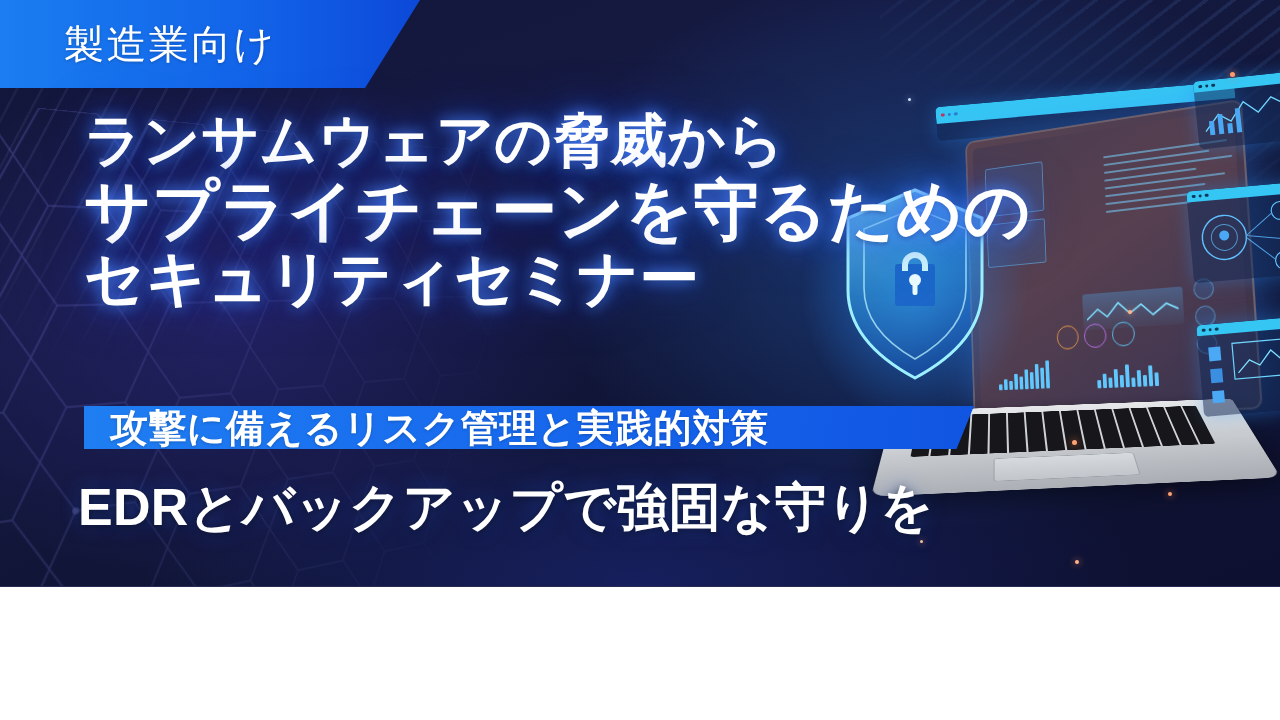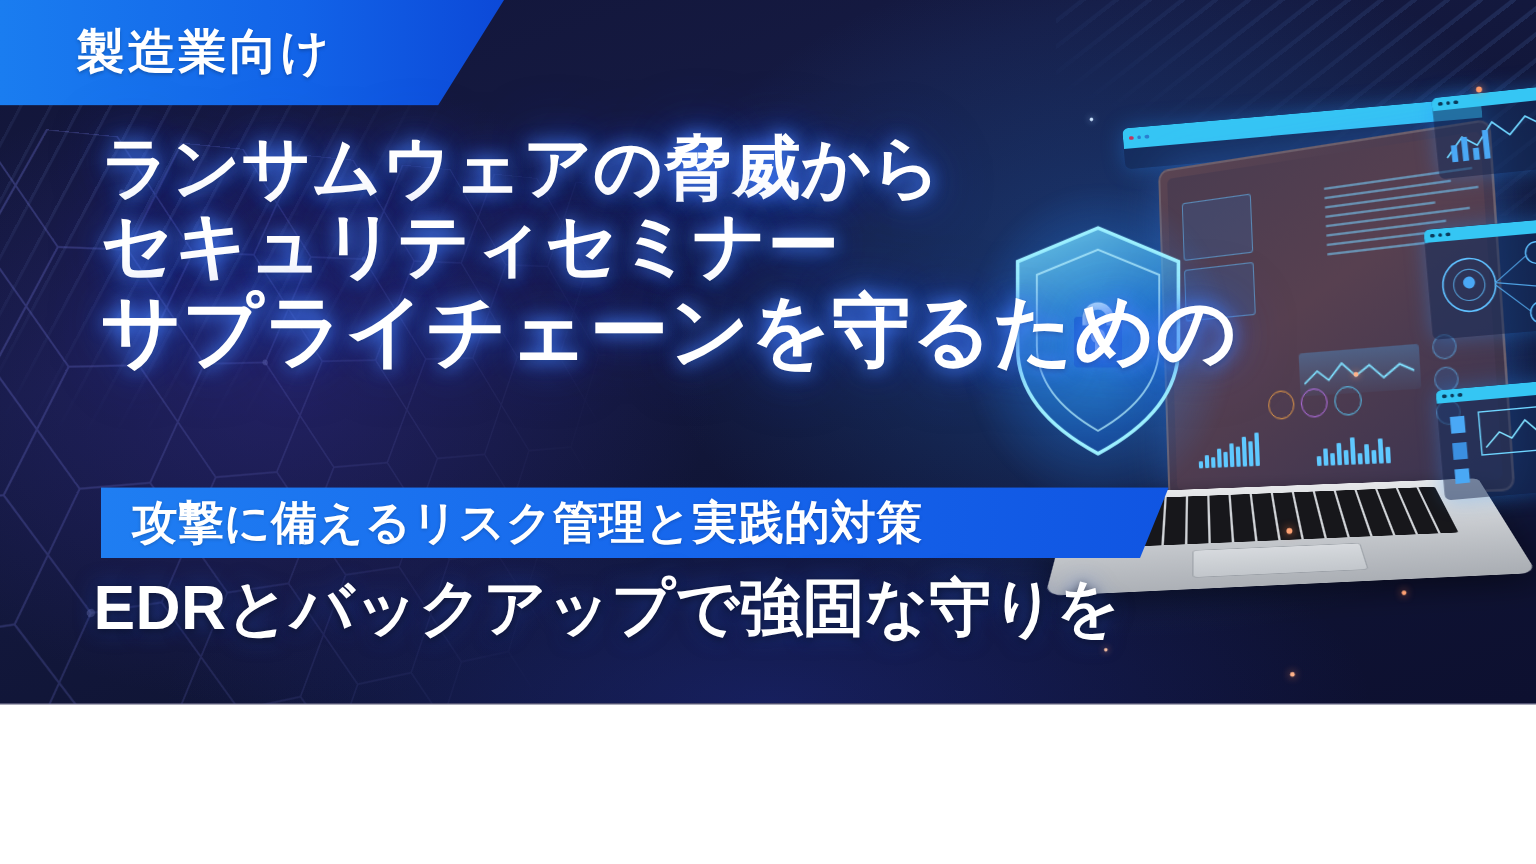--- a/index.html
+++ b/index.html
@@ -139,21 +139,21 @@
   .sparkle{position:absolute;border-radius:50%;}
 
   
   .ribbon{
     position:absolute;left:0;top:0;height:88px;width:420px;
     background:linear-gradient(90deg,#1a7df0 0%,#1263e8 60%,#0c49d8 100%);
     clip-path:polygon(0 0, 420px 0, 365px 88px, 0 88px);
     display:flex;align-items:center;
   }
   .ribbon-text{
-    color:#fff;font-weight:700;font-size:40px;letter-spacing:.06em;
+    color:#fff;font-weight:400;font-size:40px;letter-spacing:.06em;
     margin-left:64px;line-height:1;
     text-shadow:0 1px 3px rgba(0,0,0,.22);
   }
 
   
   .webinar{
     position:absolute;left:984px;top:38px;width:246px;height:62px;
     border:2px solid rgba(255,255,255,.92);
     display:flex;align-items:center;justify-content:center;
   }
@@ -170,21 +170,21 @@
       0 0 30px rgba(50,100,240,.7),
       0 0 50px rgba(40,80,220,.5),
       0 2px 4px rgba(0,0,0,.35);
   }
   .hl-1{font-size:57px;letter-spacing:.005em;}
   .hl-2{font-size:66px;letter-spacing:.005em;margin-top:6px;}
   .hl-3{font-size:60px;letter-spacing:.005em;margin-top:4px;}
 
   
   .subbar{
-    position:absolute;left:84px;top:406px;width:890px;height:59px;
+    position:absolute;left:84px;top:406px;width:890px;height:43px;
     background:linear-gradient(95deg,#1f7ef2 0%,#1666ec 55%,#1055e2 100%);
     clip-path:polygon(0 0, 890px 0, 866px 59px, 0 59px);
     display:flex;align-items:center;text-align:center;
   }
   .subbar span{
     color:#fff;font-weight:700;font-size:38px;letter-spacing:.01em;
     margin-left:26px;line-height:1;
     text-shadow:0 1px 3px rgba(0,0,0,.2);
   }
 
@@ -394,22 +394,22 @@
     <span class="sparkle" style="left:1075px;top:560px;width:4px;height:4px;background:#ffb38a;box-shadow:0 0 7px #ff8c5a;"></span>
     <span class="sparkle" style="left:920px;top:540px;width:3px;height:3px;background:#ffc4a3;box-shadow:0 0 6px #ff9b6b;"></span>
 
     <div class="ribbon">
       <div class="ribbon-text">製造業向け</div>
     </div>
 
 
     <div class="headline">
       <div class="hl hl-1">ランサムウェアの脅威から</div>
+      <div class="hl hl-2">サプライチェーンを守るための</div>
       <div class="hl hl-3">セキュリティセミナー</div>
-      <div class="hl hl-2">サプライチェーンを守るための</div>
     </div>
 
     <div class="subbar">
       <span>攻撃に備えるリスク管理と実践的対策</span>
     </div>
 
     <div class="tagline">EDRとバックアップで強固な守りを</div>
   </div>
 
   <div class="footer">

